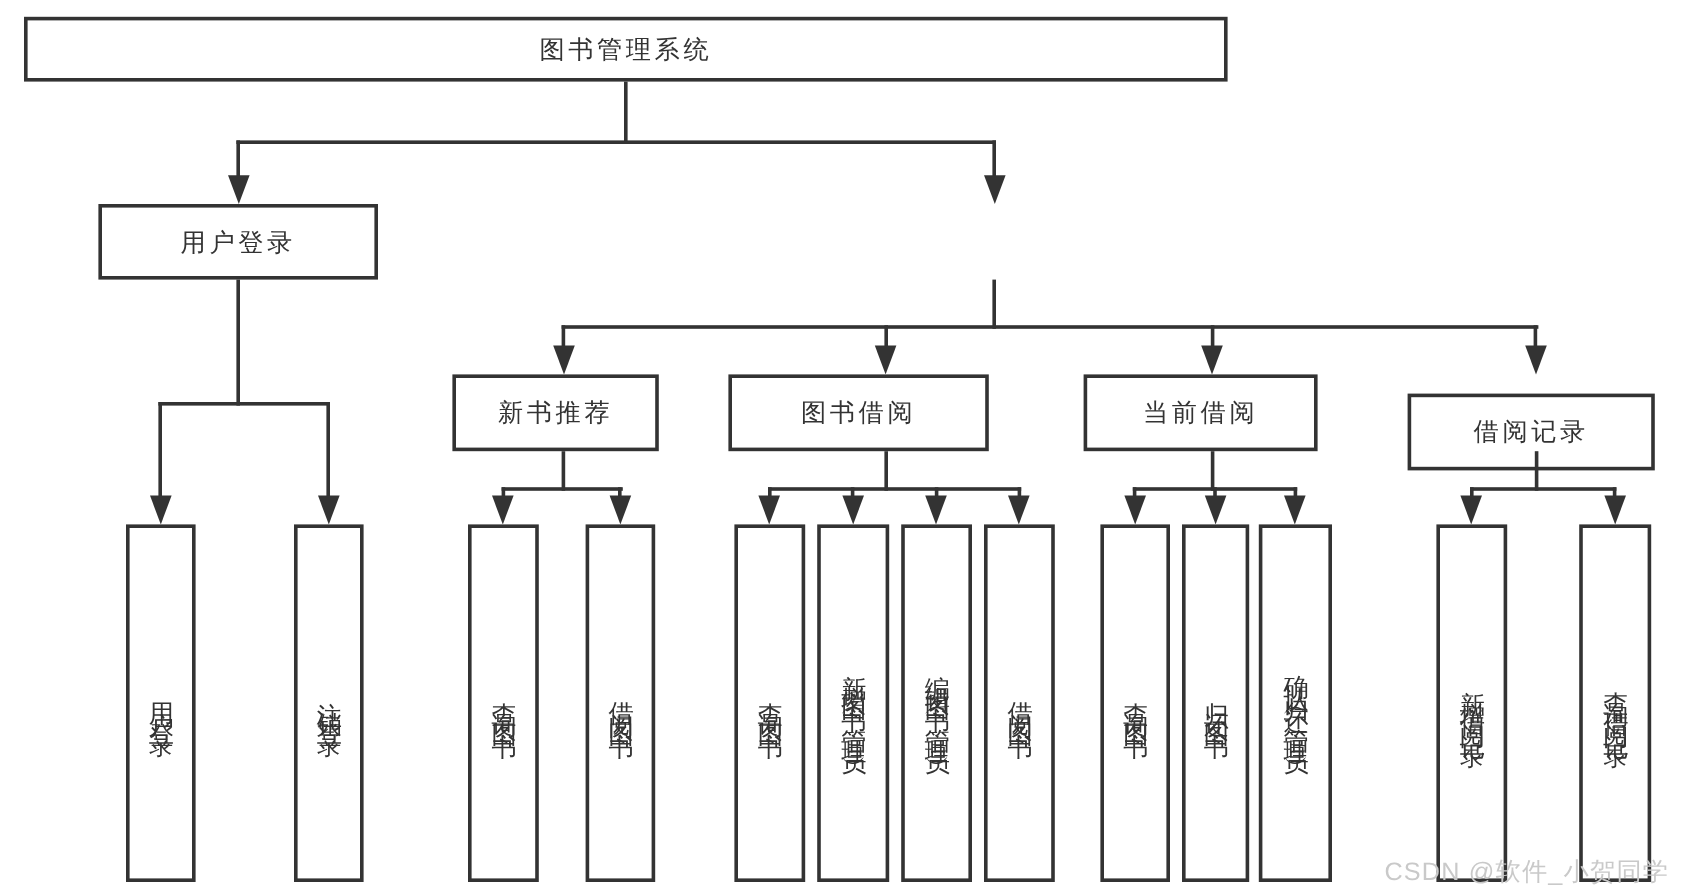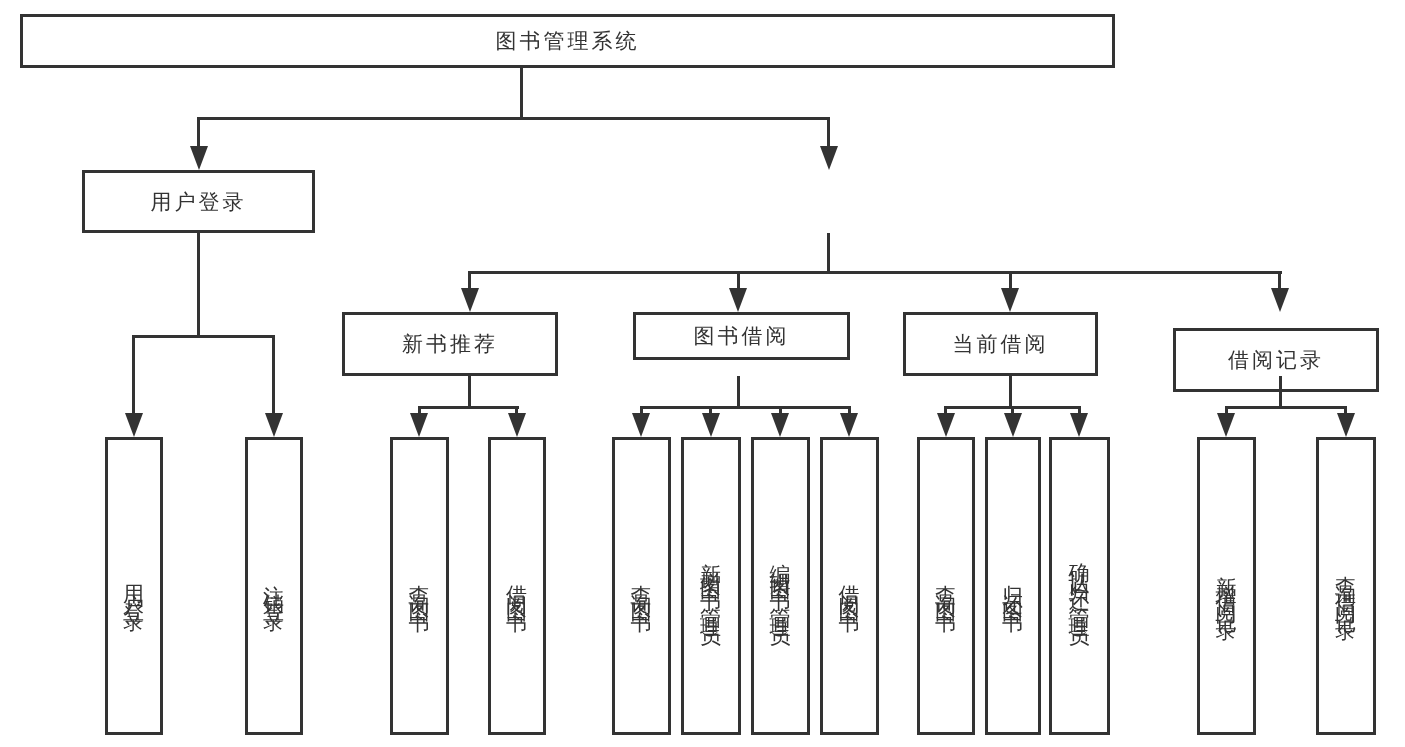--- a/index.html
+++ b/index.html
@@ -50,21 +50,21 @@
     font-size:21px;letter-spacing:1px;
     color:var(--wm);
     white-space:nowrap;
   }
 </style>
 </head>
 <body>
 
 <div class="canvas">
 
-  <div class="box" style="left:20px;top:14px;width:1095px;height:54px">
+  <div class="box" style="left:20px;top:14px;width:1003px;height:54px">
     <span class="lbl">图书管理系统</span>
   </div>
 
   <div class="vline" style="left:520px;top:68px;height:52px"></div>
   <div class="hline" style="left:197px;top:117px;width:633px"></div>
   <div class="vline" style="left:197px;top:117px;height:32px"></div>
   <div class="arrow" style="left:190px;top:146px"></div>
   <div class="vline" style="left:827px;top:117px;height:32px"></div>
   <div class="arrow" style="left:820px;top:146px"></div>
 
@@ -83,24 +83,24 @@
   <div class="hline" style="left:468px;top:271px;width:814px"></div>
   <div class="vline" style="left:468px;top:271px;height:20px"></div>
   <div class="arrow" style="left:461px;top:288px"></div>
   <div class="vline" style="left:737px;top:271px;height:20px"></div>
   <div class="arrow" style="left:729px;top:288px"></div>
   <div class="vline" style="left:1009px;top:271px;height:20px"></div>
   <div class="arrow" style="left:1001px;top:288px"></div>
   <div class="vline" style="left:1278px;top:271px;height:20px"></div>
   <div class="arrow" style="left:1271px;top:288px"></div>
 
-  <div class="box" style="left:342px;top:312px;width:216px;height:64px">
+  <div class="box" style="left:377px;top:312px;width:172px;height:64px">
     <span class="lbl">新书推荐</span>
   </div>
-  <div class="box" style="left:633px;top:312px;width:217px;height:48px">
+  <div class="box" style="left:607px;top:312px;width:217px;height:64px">
     <span class="lbl">图书借阅</span>
   </div>
   <div class="box" style="left:903px;top:312px;width:195px;height:64px">
     <span class="lbl">当前借阅</span>
   </div>
   <div class="box" style="left:1173px;top:328px;width:206px;height:64px">
     <span class="lbl">借阅记录</span>
   </div>
 
   <div class="vline" style="left:468px;top:376px;height:33px"></div>
@@ -174,14 +174,15 @@
     <span class="lbl">确认归还（管理员）</span>
   </div>
 
   <div class="box leaf" style="left:1197px;top:437px;width:59px;height:298px">
     <span class="lbl">新增借阅记录</span>
   </div>
   <div class="box leaf" style="left:1316px;top:437px;width:60px;height:298px">
     <span class="lbl">查询借阅记录</span>
   </div>
 
+  <div class="watermark">CSDN @软件_小贺同学</div>
 
 </div>
 
 </body></html>

